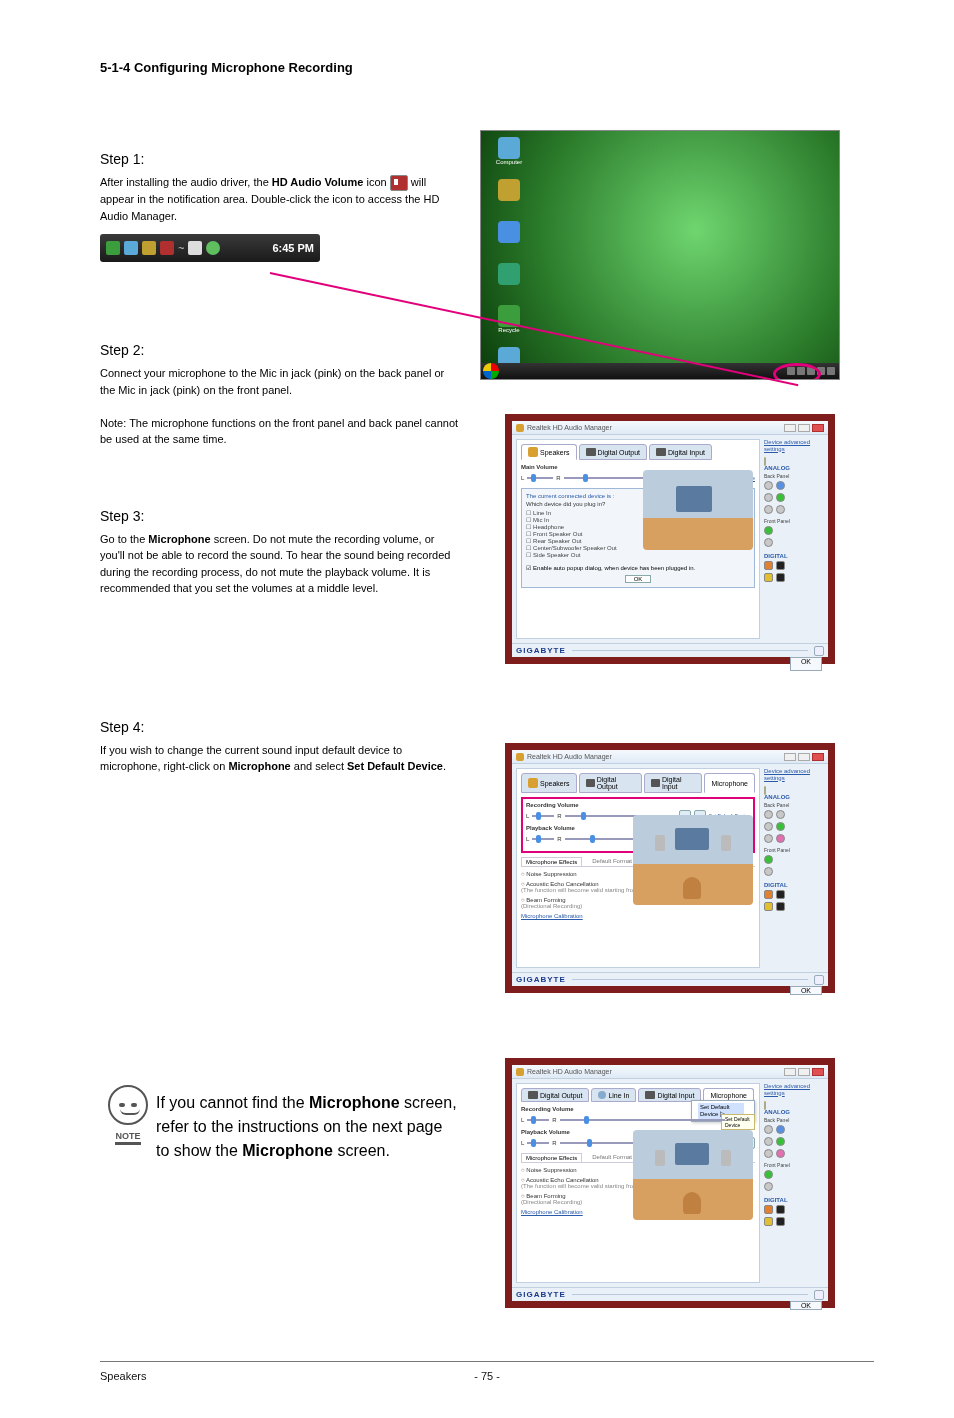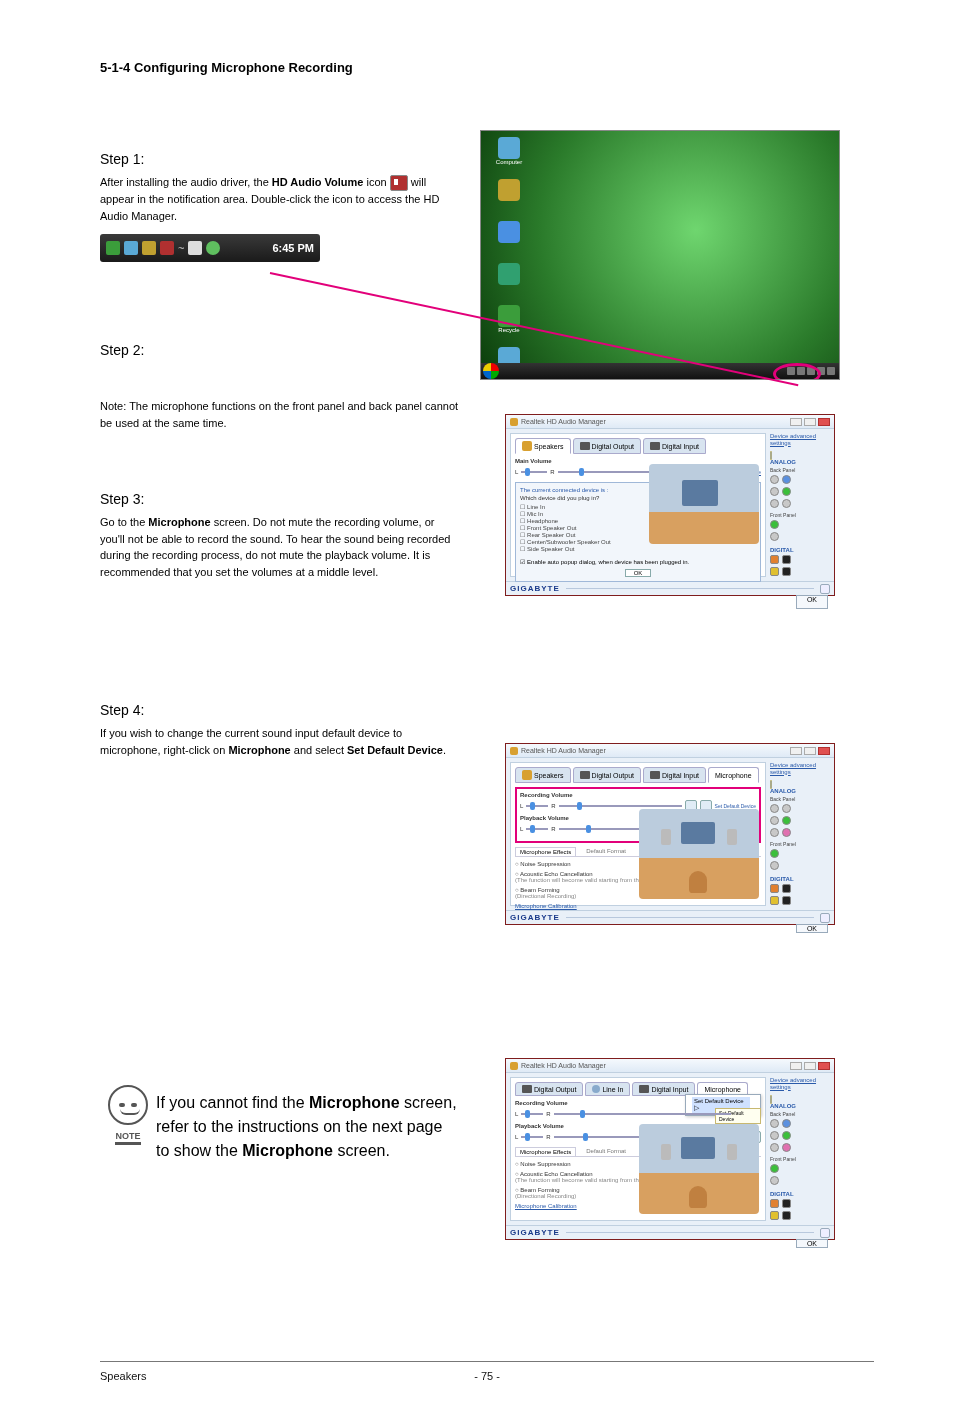--- a/index.html
+++ b/index.html
@@ -128,22 +128,22 @@
     height:2px;
     background:#e2007a;
     transform-origin:left center;
     transform:rotate(12deg);
   }
 
   
   .panel {
     position:absolute;
     width: 330px;
-    height: 182px;
-    border:1px solid #7f1d1d;
+    height: 250px;
+    border:7px solid #7f1d1d;
     background:#e9f0f8;
     font-size:7px;
   }
   .panel .titlebar{
     height:14px;
     background:linear-gradient(#f5f9fd,#dfeaf6);
     display:flex;align-items:center;
     padding:0 4px;
     border-bottom:1px solid #c0d0e0;
   }
@@ -369,21 +369,21 @@
           <span class="ti"></span>
       </div>
     </div>
     <span class="tray-oval"></span>
   </div>
   <div class="pointer-line"></div>
 
   <div class="col-left step-block" style="margin-top:60px;">
     <div class="step-title">Step 2:</div>
     <div>
-      <br><br>
+      <span>Connect your microphone to the Mic in jack (pink) on the back panel or the Mic in jack (pink) on the front panel.</span><br><br>
       <span>Note: The microphone functions on the front panel and back panel cannot be used at the same time.</span>
     </div>
   </div>
   <div class="clear"></div>
 
   <div class="panel" style="left:505px; top:414px;">
     <div class="titlebar">
       <span class="tb-icon"></span>
       <span class="tb-title">Realtek HD Audio Manager</span>
       <span class="tb-ctrls">

